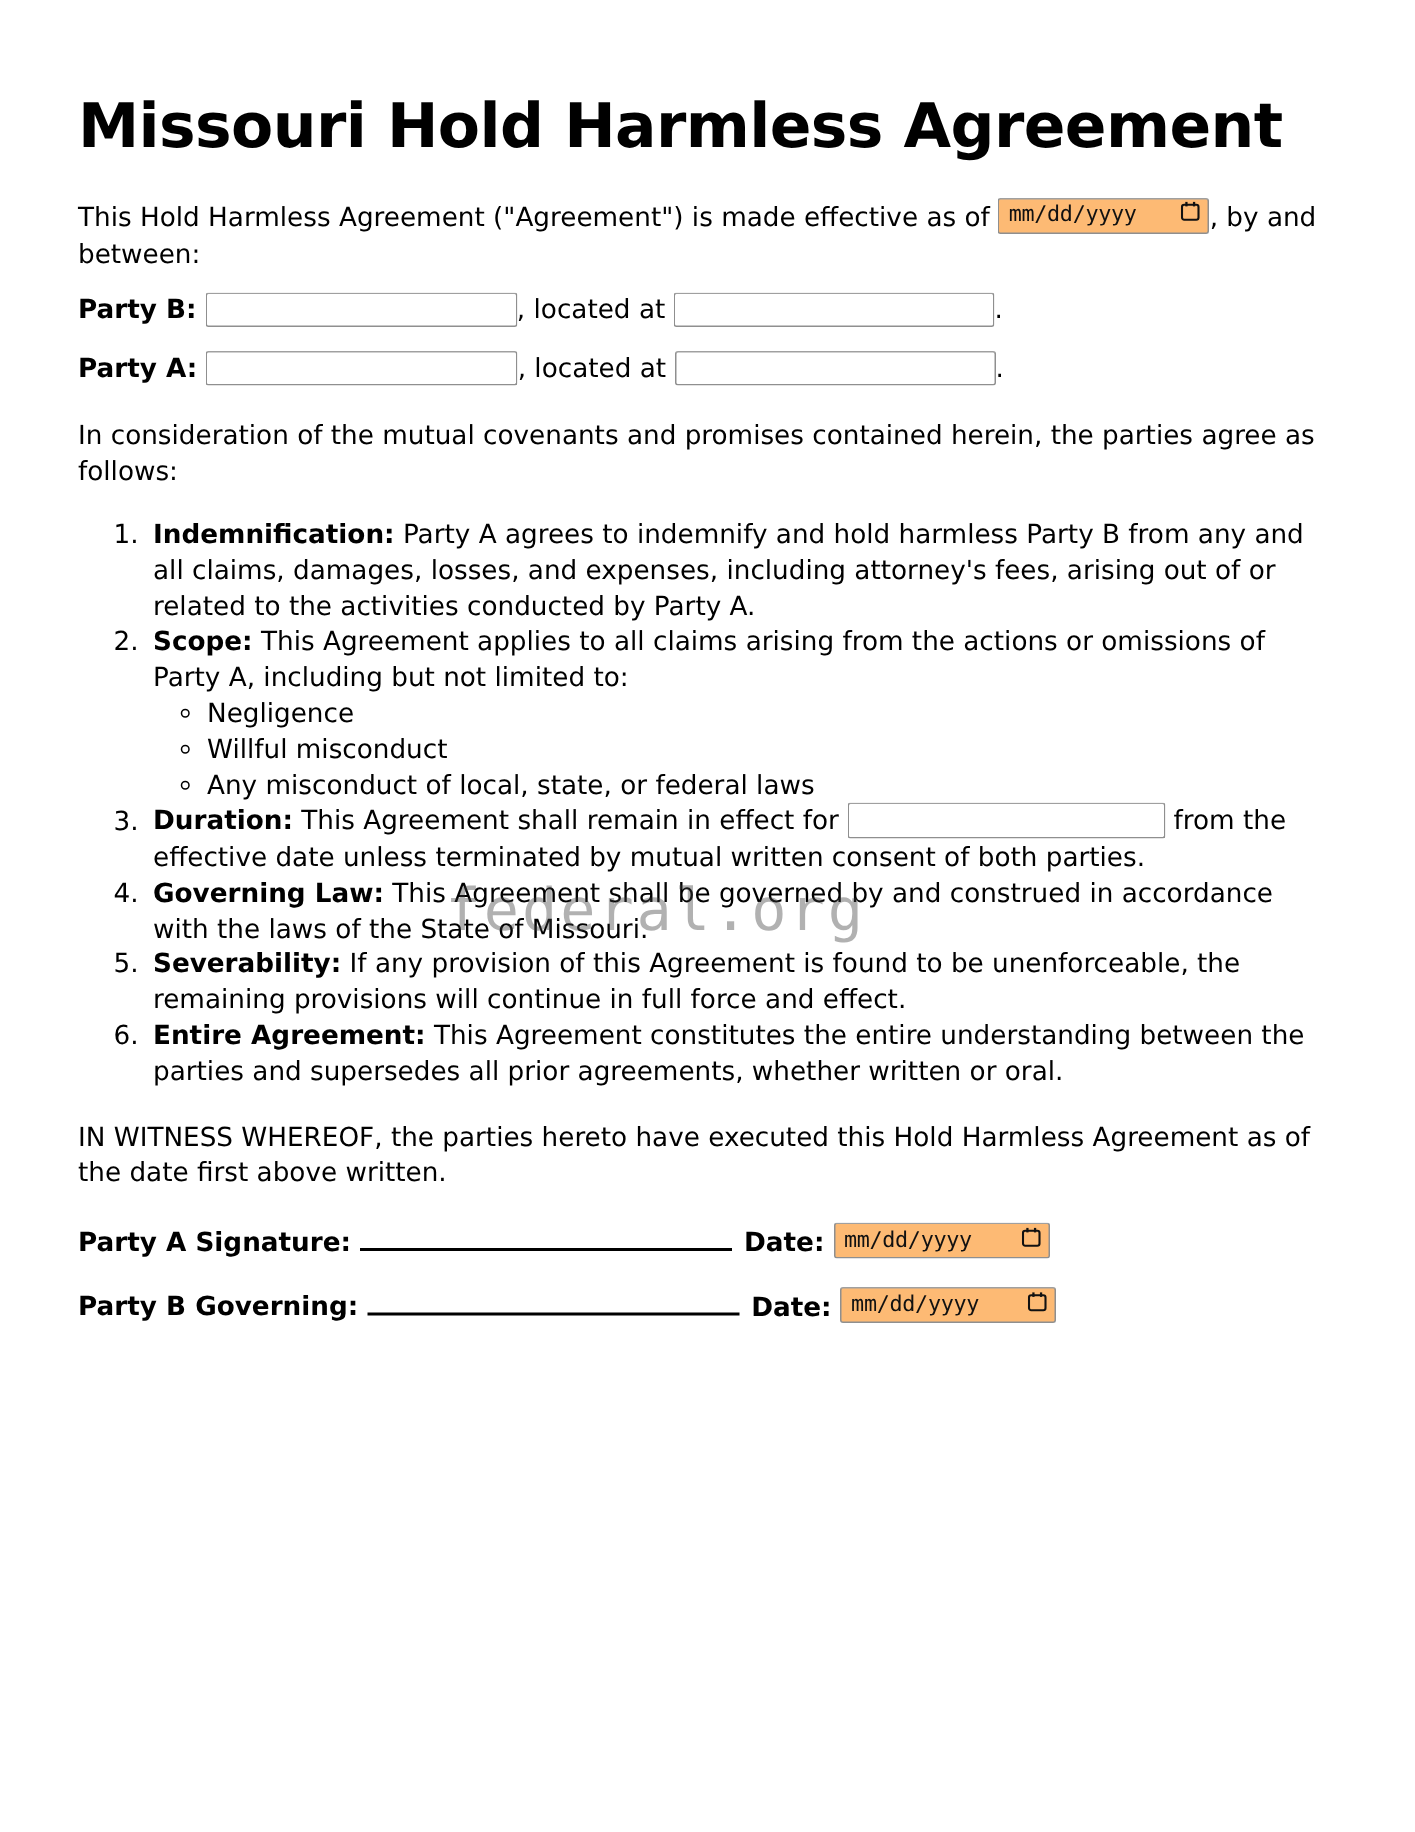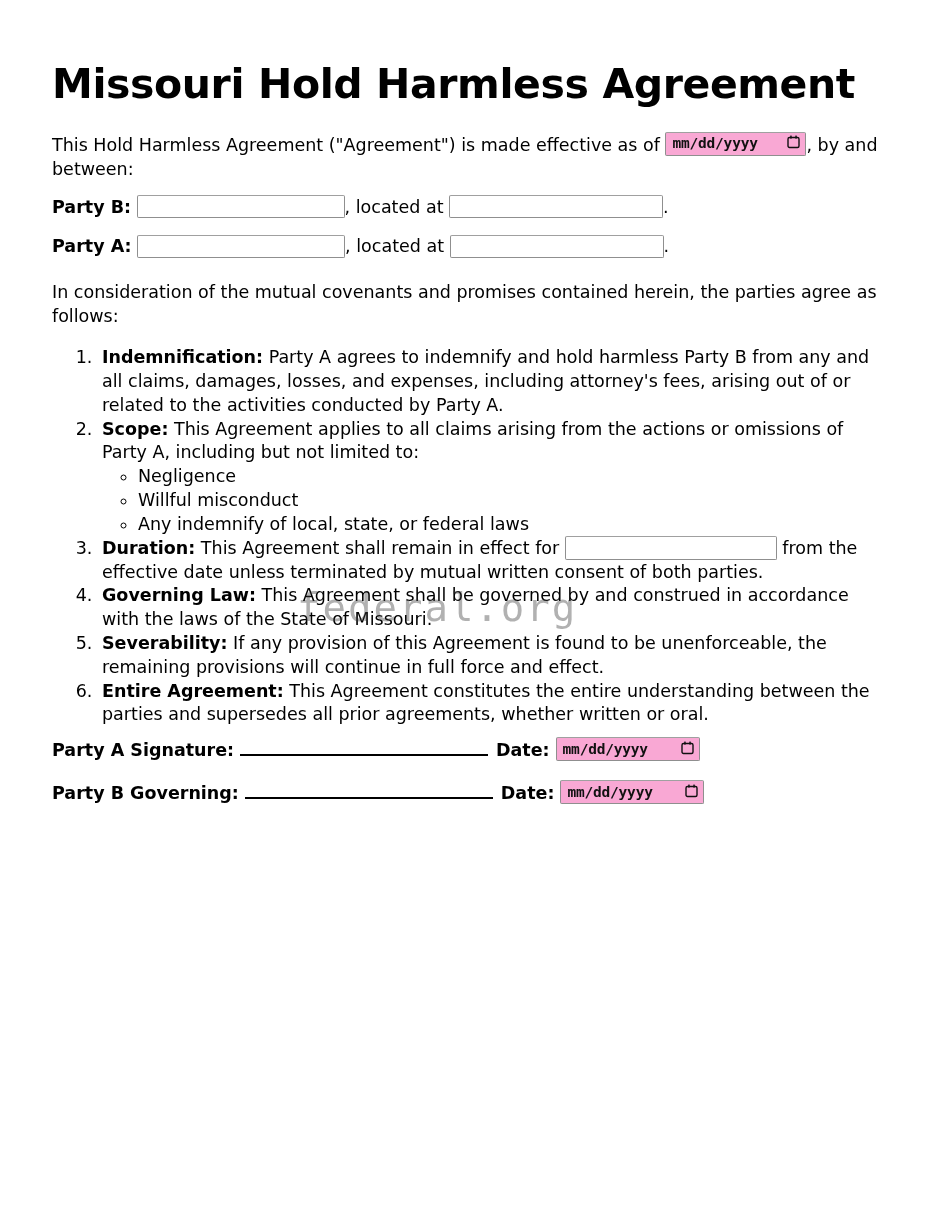--- a/index.html
+++ b/index.html
@@ -55,26 +55,25 @@
   .ti-dur    { width: 212px; height: 24px; }
 
   .datebox {
     box-sizing: border-box;
     display: inline-flex;
     align-items: center;
     justify-content: space-between;
     border: 1px solid #8f8f8f;
     border-top-color: #a0a0a0;
     border-radius: 2px;
-    background: #f9a8d4;
+    background: #fdba74;
     vertical-align: middle;
     position: relative;
     top: -2px;
     padding: 0 5px 0 6px;
-    font-weight: bold;
   }
   .datebox.top  { width: 141px; height: 24px; }
   .datebox.sig  { width: 144px; height: 24px; }
   .datebox .dtxt {
     font-family: "DejaVu Sans Mono", monospace;
     font-size: 14.5px;
     letter-spacing: -0.2px;
     color: #111;
     white-space: nowrap;
   }
@@ -178,37 +177,38 @@
 
   <ol class="terms">
     <li>
       <b>Indemnification:</b><span> Party A agrees to indemnify and hold harmless Party B from any and all claims, damages, losses, and expenses, including attorney's fees, arising out of or related to the activities conducted by Party A.</span>
     </li>
     <li>
       <b>Scope:</b><span> This Agreement applies to all claims arising from the actions or omissions of Party A, including but not limited to:</span>
       <ul class="sub">
         <li>Negligence</li>
         <li>Willful misconduct</li>
-        <li>Any indemnify of local, state, or federal laws</li>
+        <li>Any misconduct of local, state, or federal laws</li>
       </ul>
     </li>
     <li>
       <b>Duration:</b><span> This Agreement shall remain in effect for </span><span class="ti ti-dur"></span><span> from the effective date unless terminated by mutual written consent of both parties.</span>
     </li>
     <li>
       <b>Governing Law:</b><span> This Agreement shall be governed by and construed in accordance with the laws of the State of Missouri.</span>
     </li>
     <li>
       <b>Severability:</b><span> If any provision of this Agreement is found to be unenforceable, the remaining provisions will continue in full force and effect.</span>
     </li>
     <li>
       <b>Entire Agreement:</b><span> This Agreement constitutes the entire understanding between the parties and supersedes all prior agreements, whether written or oral.</span>
     </li>
   </ol>
 
+  <p class="witness">IN WITNESS WHEREOF, the parties hereto have executed this Hold Harmless Agreement as of the date first above written.</p>
 
   <div class="sig-row">
     <span class="lbl">Party A Signature:</span><span class="sig-line"></span><span class="date-lbl">Date:</span><span class="datebox sig">
         <span class="dtxt">mm/dd/yyyy</span>
         <span class="cal-ico"><svg width="13" height="14" viewBox="0 0 13 14">
             <rect x="1" y="2.5" width="11" height="10" rx="1.5" fill="none" stroke="#111" stroke-width="1.4"></rect>
             <rect x="3.2" y="0.6" width="1.5" height="3" fill="#111"></rect>
             <rect x="8.3" y="0.6" width="1.5" height="3" fill="#111"></rect>
           </svg></span>
       </span>

